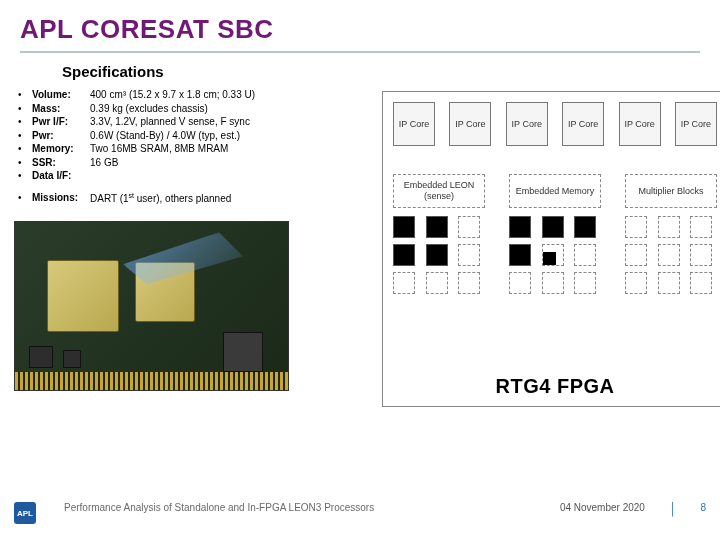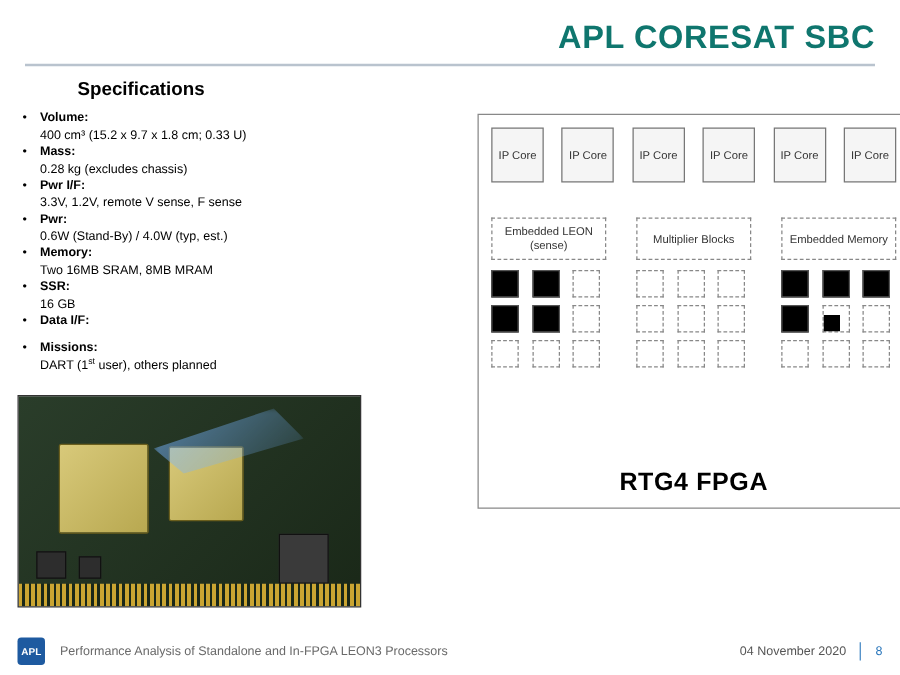--- a/index.html
+++ b/index.html
@@ -15,23 +15,22 @@
     width: 100%;
     height: 100%;
     position: relative;
   }
   .title-area {
     padding: 14px 20px 4px 20px;
   }
   .title {
     font-size: 26px;
     font-weight: bold;
-    color: #0f766e;
+    color: #701a75;
     letter-spacing: 0.5px;
-    text-align: right;
   }
   .title-rule {
     border: none;
     border-top: 2px solid #b9c3ce;
     margin-top: 6px;
   }
   .content {
     display: flex;
     padding: 6px 14px 0 14px;
   }
@@ -59,21 +58,20 @@
     margin-bottom: 0;
   }
   ul.specs > li::before {
     content: "•";
     position: absolute;
     left: 0;
     top: 0;
   }
   .spec-row {
     display: flex;
-    flex-direction: column;
   }
   .spec-label {
     font-weight: bold;
     width: 58px;
     flex: none;
   }
   .spec-value {
     flex: 1;
   }
   .missions-row {
@@ -210,24 +208,25 @@
     font-weight: bold;
     font-size: 20px;
     letter-spacing: 0.5px;
     color: #000;
   }
   .footer {
     position: absolute;
     left: 0; right: 0; bottom: 0;
     height: 38px;
     display: flex;
-    align-items: center;
+    align-items: flex-start;
     padding: 0 14px;
     font-size: 10px;
     color: #6a6a6a;
+    gap: 16px;
   }
   .logo {
     width: 22px;
     height: 22px;
     border-radius: 3px;
     background: #1e5aa0;
     color: #fff;
     font-size: 8px;
     font-weight: bold;
     display: flex;
@@ -261,27 +260,27 @@
       <ul class="specs">
         <li>
             <div class="spec-row">
               <span class="spec-label">Volume:</span>
               <span class="spec-value">400 cm³ (15.2 x 9.7 x 1.8 cm; 0.33 U)</span>
             </div>
           </li>
         <li>
             <div class="spec-row">
               <span class="spec-label">Mass:</span>
-              <span class="spec-value">0.28 kg (excludes chassis)</span>
+              <span class="spec-value">0.39 kg (excludes chassis)</span>
             </div>
           </li>
         <li>
             <div class="spec-row">
               <span class="spec-label">Pwr I/F:</span>
-              <span class="spec-value">3.3V, 1.2V, remote V sense, F sense</span>
+              <span class="spec-value">3.3V, 1.2V, planned V sense, F sync</span>
             </div>
           </li>
         <li>
             <div class="spec-row">
               <span class="spec-label">Pwr:</span>
               <span class="spec-value">0.6W (Stand-By) / 4.0W (typ, est.)</span>
             </div>
           </li>
         <li>
             <div class="spec-row">
@@ -338,41 +337,41 @@
               <div class="blk dashed"></div>
               <div class="blk solid"></div>
               <div class="blk solid"></div>
               <div class="blk dashed"></div>
               <div class="blk dashed"></div>
               <div class="blk dashed"></div>
               <div class="blk dashed"></div>
             </div>
           </div>
           <div class="block-group">
+            <div class="block-label">Embedded Memory</div>
+            <div class="block-grid">
+              <div class="blk solid"></div>
+              <div class="blk solid"></div>
+              <div class="blk solid"></div>
+              <div class="blk solid"></div>
+              <div class="blk partial"></div>
+              <div class="blk dashed"></div>
+              <div class="blk dashed"></div>
+              <div class="blk dashed"></div>
+              <div class="blk dashed"></div>
+            </div>
+          </div>
+          <div class="block-group">
             <div class="block-label">Multiplier Blocks</div>
             <div class="block-grid">
               <div class="blk dashed"></div>
               <div class="blk dashed"></div>
               <div class="blk dashed"></div>
               <div class="blk dashed"></div>
               <div class="blk dashed"></div>
-              <div class="blk dashed"></div>
-              <div class="blk dashed"></div>
-              <div class="blk dashed"></div>
-              <div class="blk dashed"></div>
-            </div>
-          </div>
-          <div class="block-group">
-            <div class="block-label">Embedded Memory</div>
-            <div class="block-grid">
-              <div class="blk solid"></div>
-              <div class="blk solid"></div>
-              <div class="blk solid"></div>
-              <div class="blk solid"></div>
-              <div class="blk partial"></div>
               <div class="blk dashed"></div>
               <div class="blk dashed"></div>
               <div class="blk dashed"></div>
               <div class="blk dashed"></div>
             </div>
           </div>
         </div>
         <div class="fpga-title">RTG4 FPGA</div>
       </div>
     </div>

